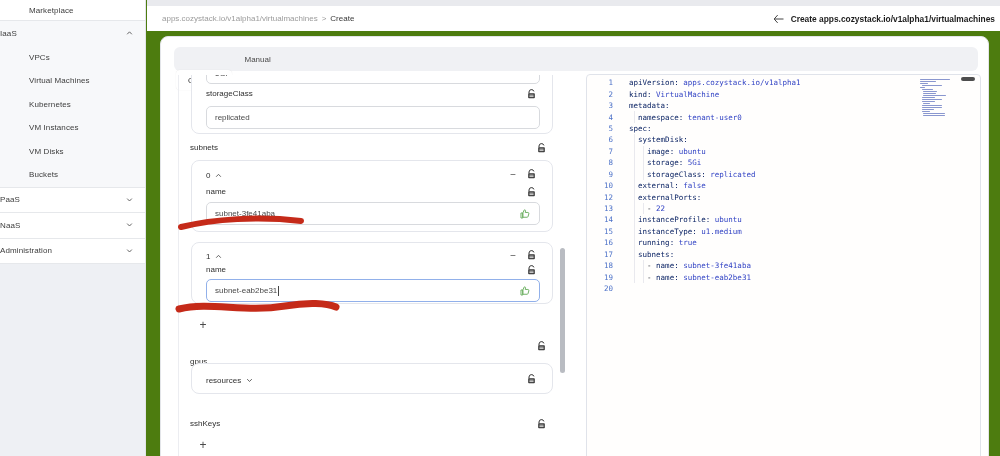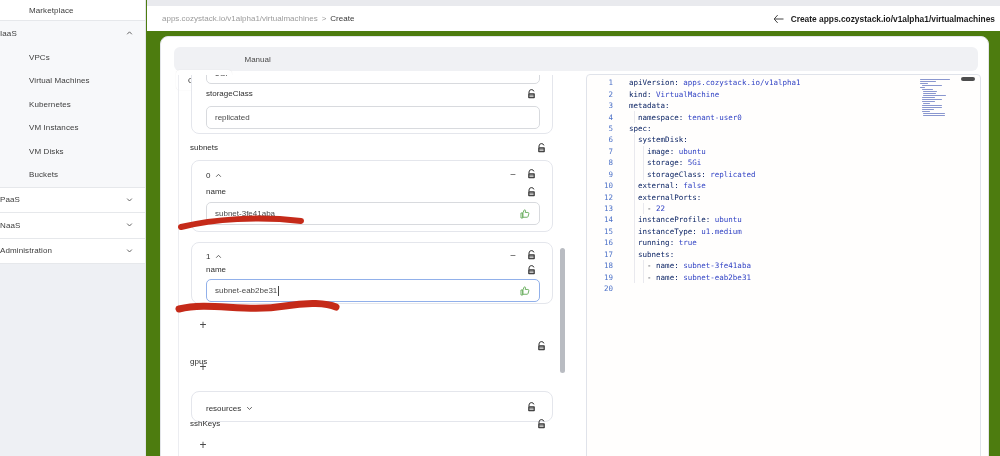--- a/index.html
+++ b/index.html
@@ -258,21 +258,21 @@
           <span class="f-label">gpus</span>
         </div>
         <span class="lock-btn" style="right:25px; top:266px;"><svg width="9" height="10" viewBox="0 0 9 10">
               <path d="M2 4.5 V3 a2.5 2.5 0 0 1 4.9 -.6" fill="none" stroke="#333" stroke-width="1"></path>
               <rect x="1.2" y="4.2" width="6.6" height="5" rx="0.8" fill="#333"></rect>
               <rect x="2.4" y="5.7" width="4.2" height="0.8" fill="#fff"></rect>
               <rect x="2.4" y="7.3" width="4.2" height="0.8" fill="#fff"></rect>
             </svg></span>
         <div class="plus-btn" style="left:16px; top:285px;">+</div>
 
-        <div class="sec-card" style="left:12px; top:316px; width:362px; height:31px;">
+        <div class="sec-card" style="left:12px; top:288px; width:362px; height:31px;">
           <div class="idx-wrap" style="left:14px; top:9px; height:14px;">
             <span class="f-label">resources</span>
             <span style="line-height:0;"><svg width="7" height="5" viewBox="0 0 8 6">
                   <path d="M1.2 1.3 L4 4.2 L6.8 1.3" fill="none" stroke="#5a5a5a" stroke-width="1.1"></path>
                 </svg></span>
           </div>
           <span class="lock-btn" style="right:16px; top:10px;"><svg width="9" height="10" viewBox="0 0 9 10">
                 <path d="M2 4.5 V3 a2.5 2.5 0 0 1 4.9 -.6" fill="none" stroke="#333" stroke-width="1"></path>
                 <rect x="1.2" y="4.2" width="6.6" height="5" rx="0.8" fill="#333"></rect>
                 <rect x="2.4" y="5.7" width="4.2" height="0.8" fill="#fff"></rect>

